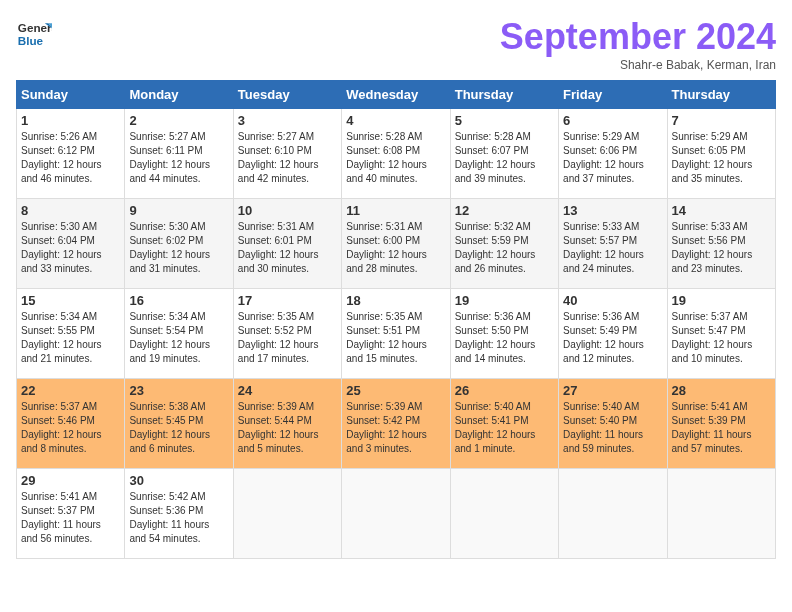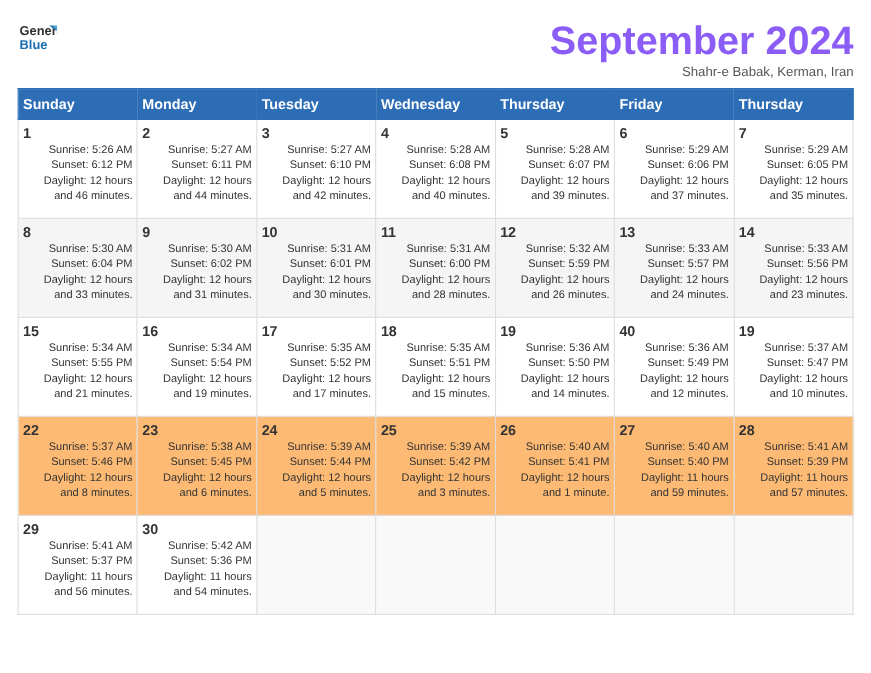--- a/index.html
+++ b/index.html
@@ -71,21 +71,20 @@
     .day-num {
       font-size: 13px;
       font-weight: bold;
       display: block;
       margin-bottom: 2px;
     }
     .cell-text {
       font-size: 10px;
       line-height: 1.4;
       color: #333;
-      text-align: right;
     }
     .empty-cell {
       background: #f9f9f9;
     }
   </style>
 </head>
 <body>
 
 <div class="header-area">
   <div class="logo">

